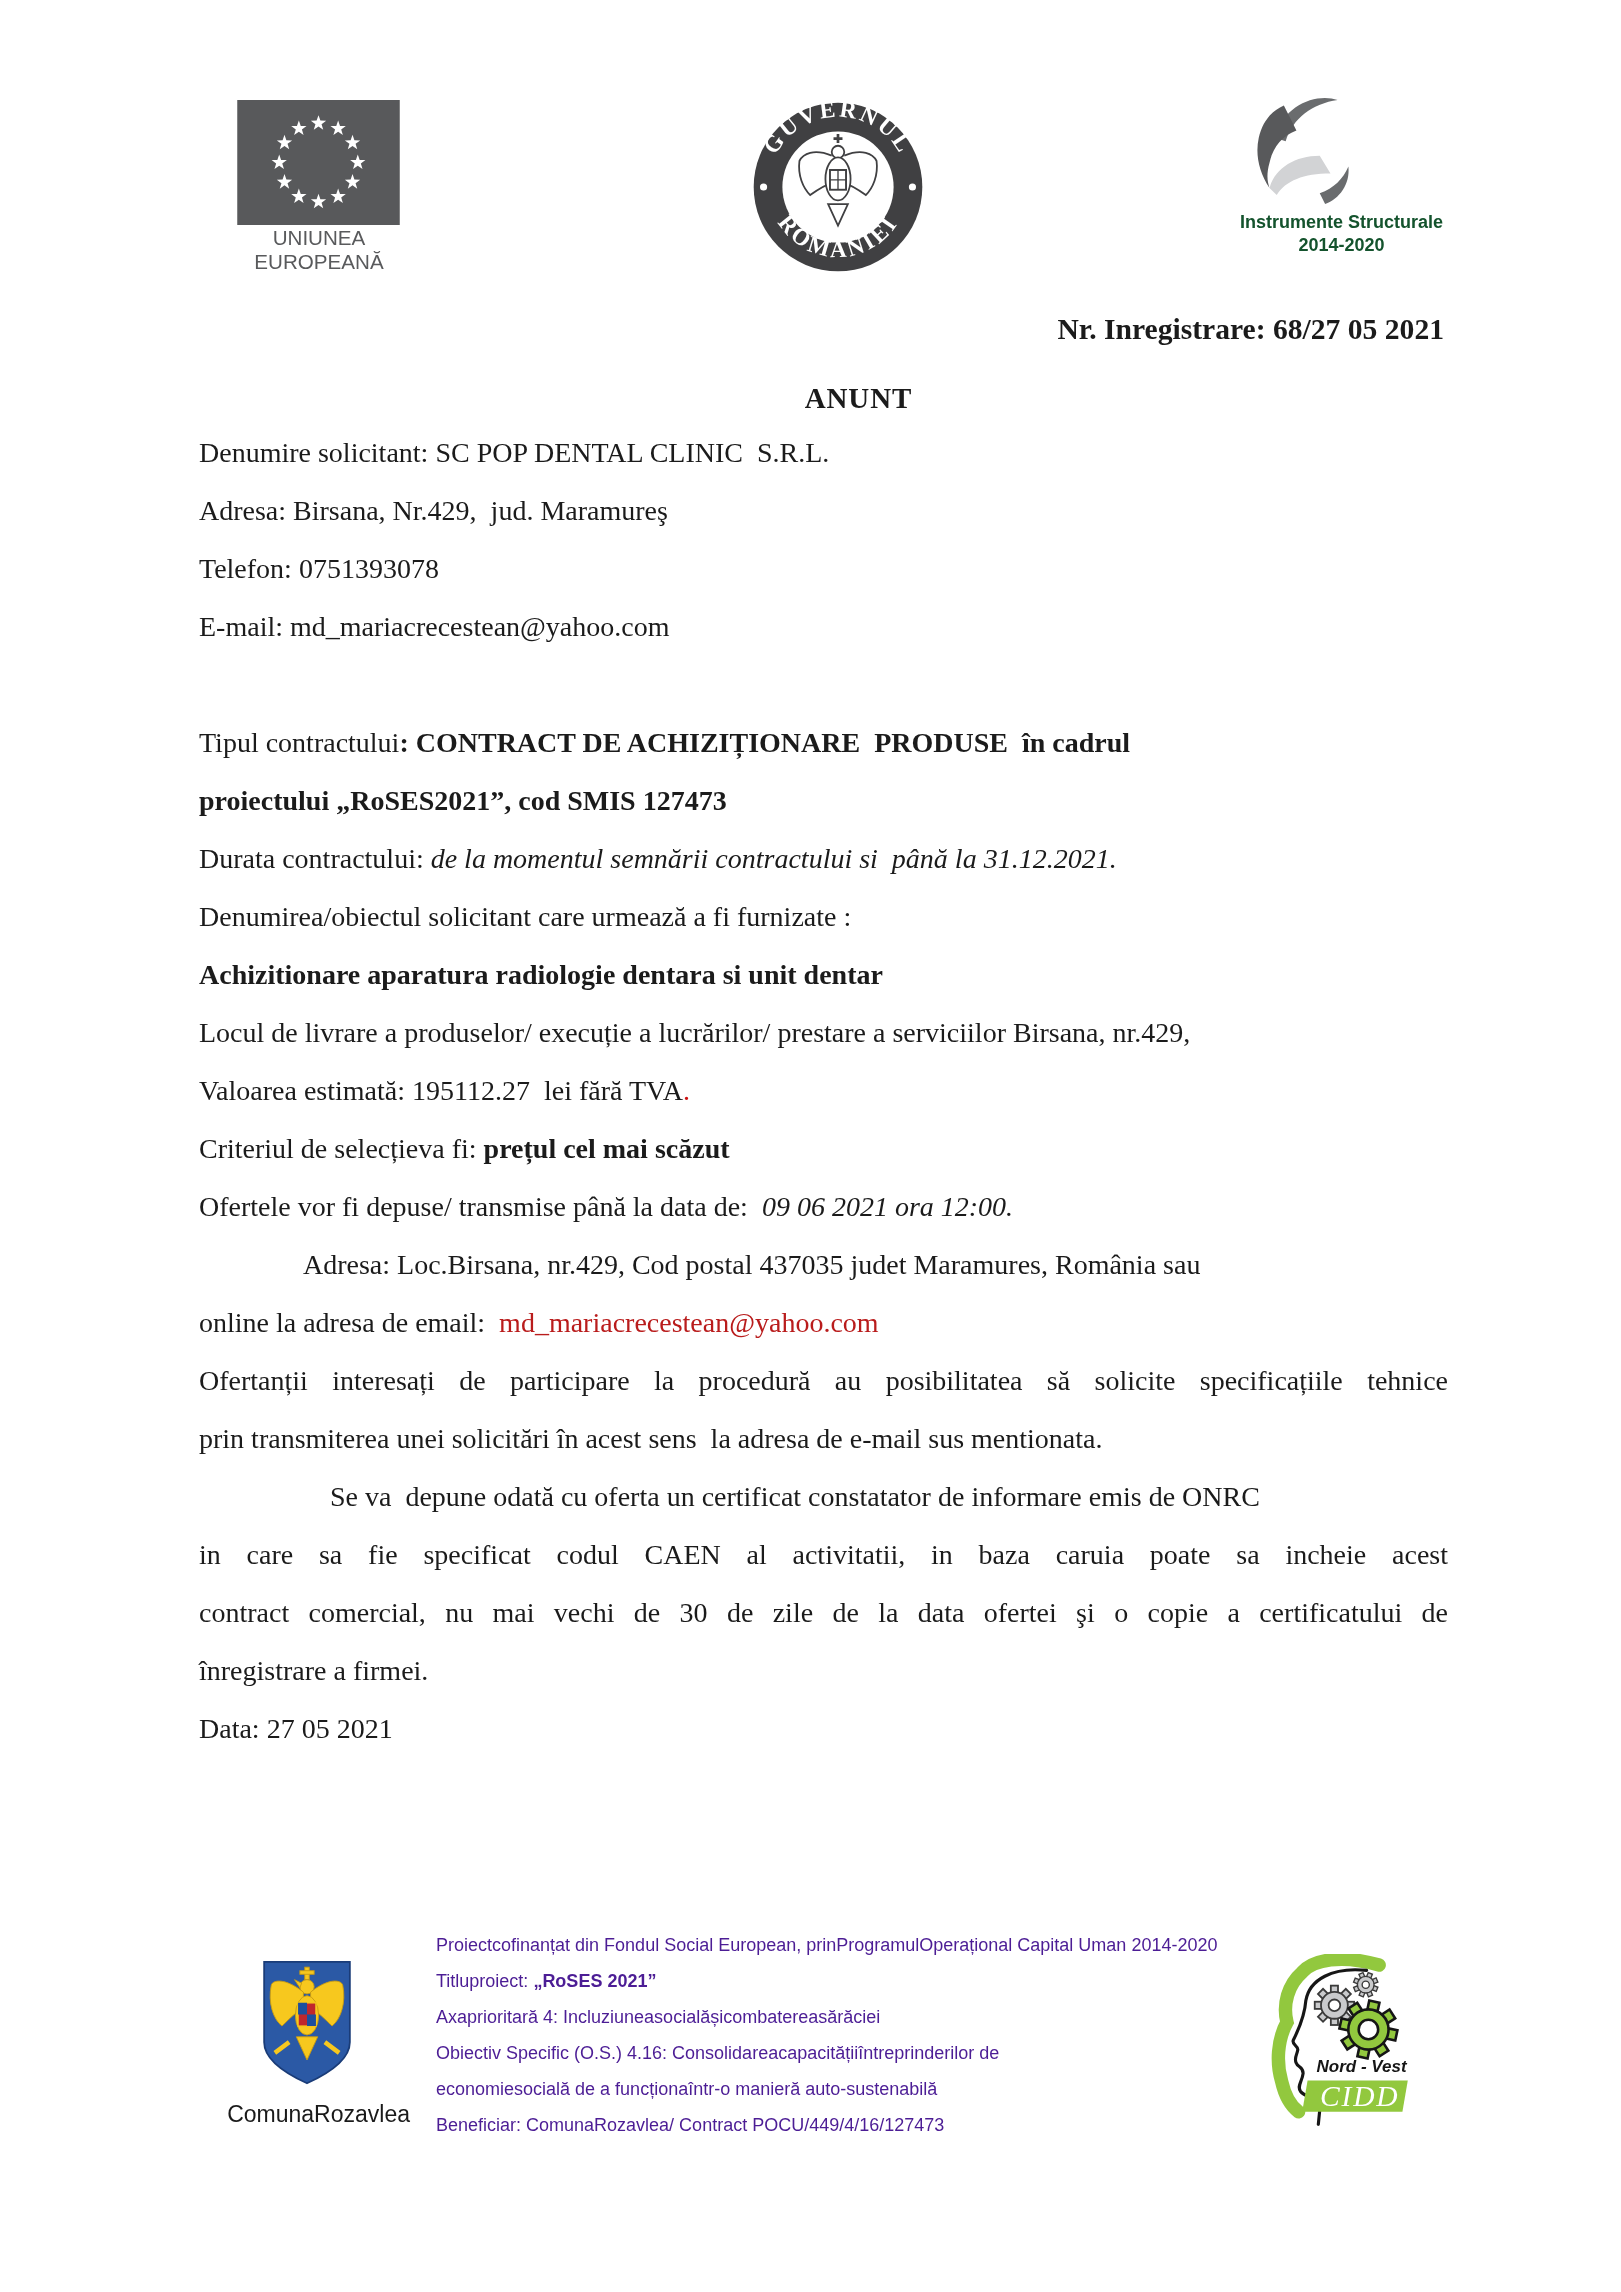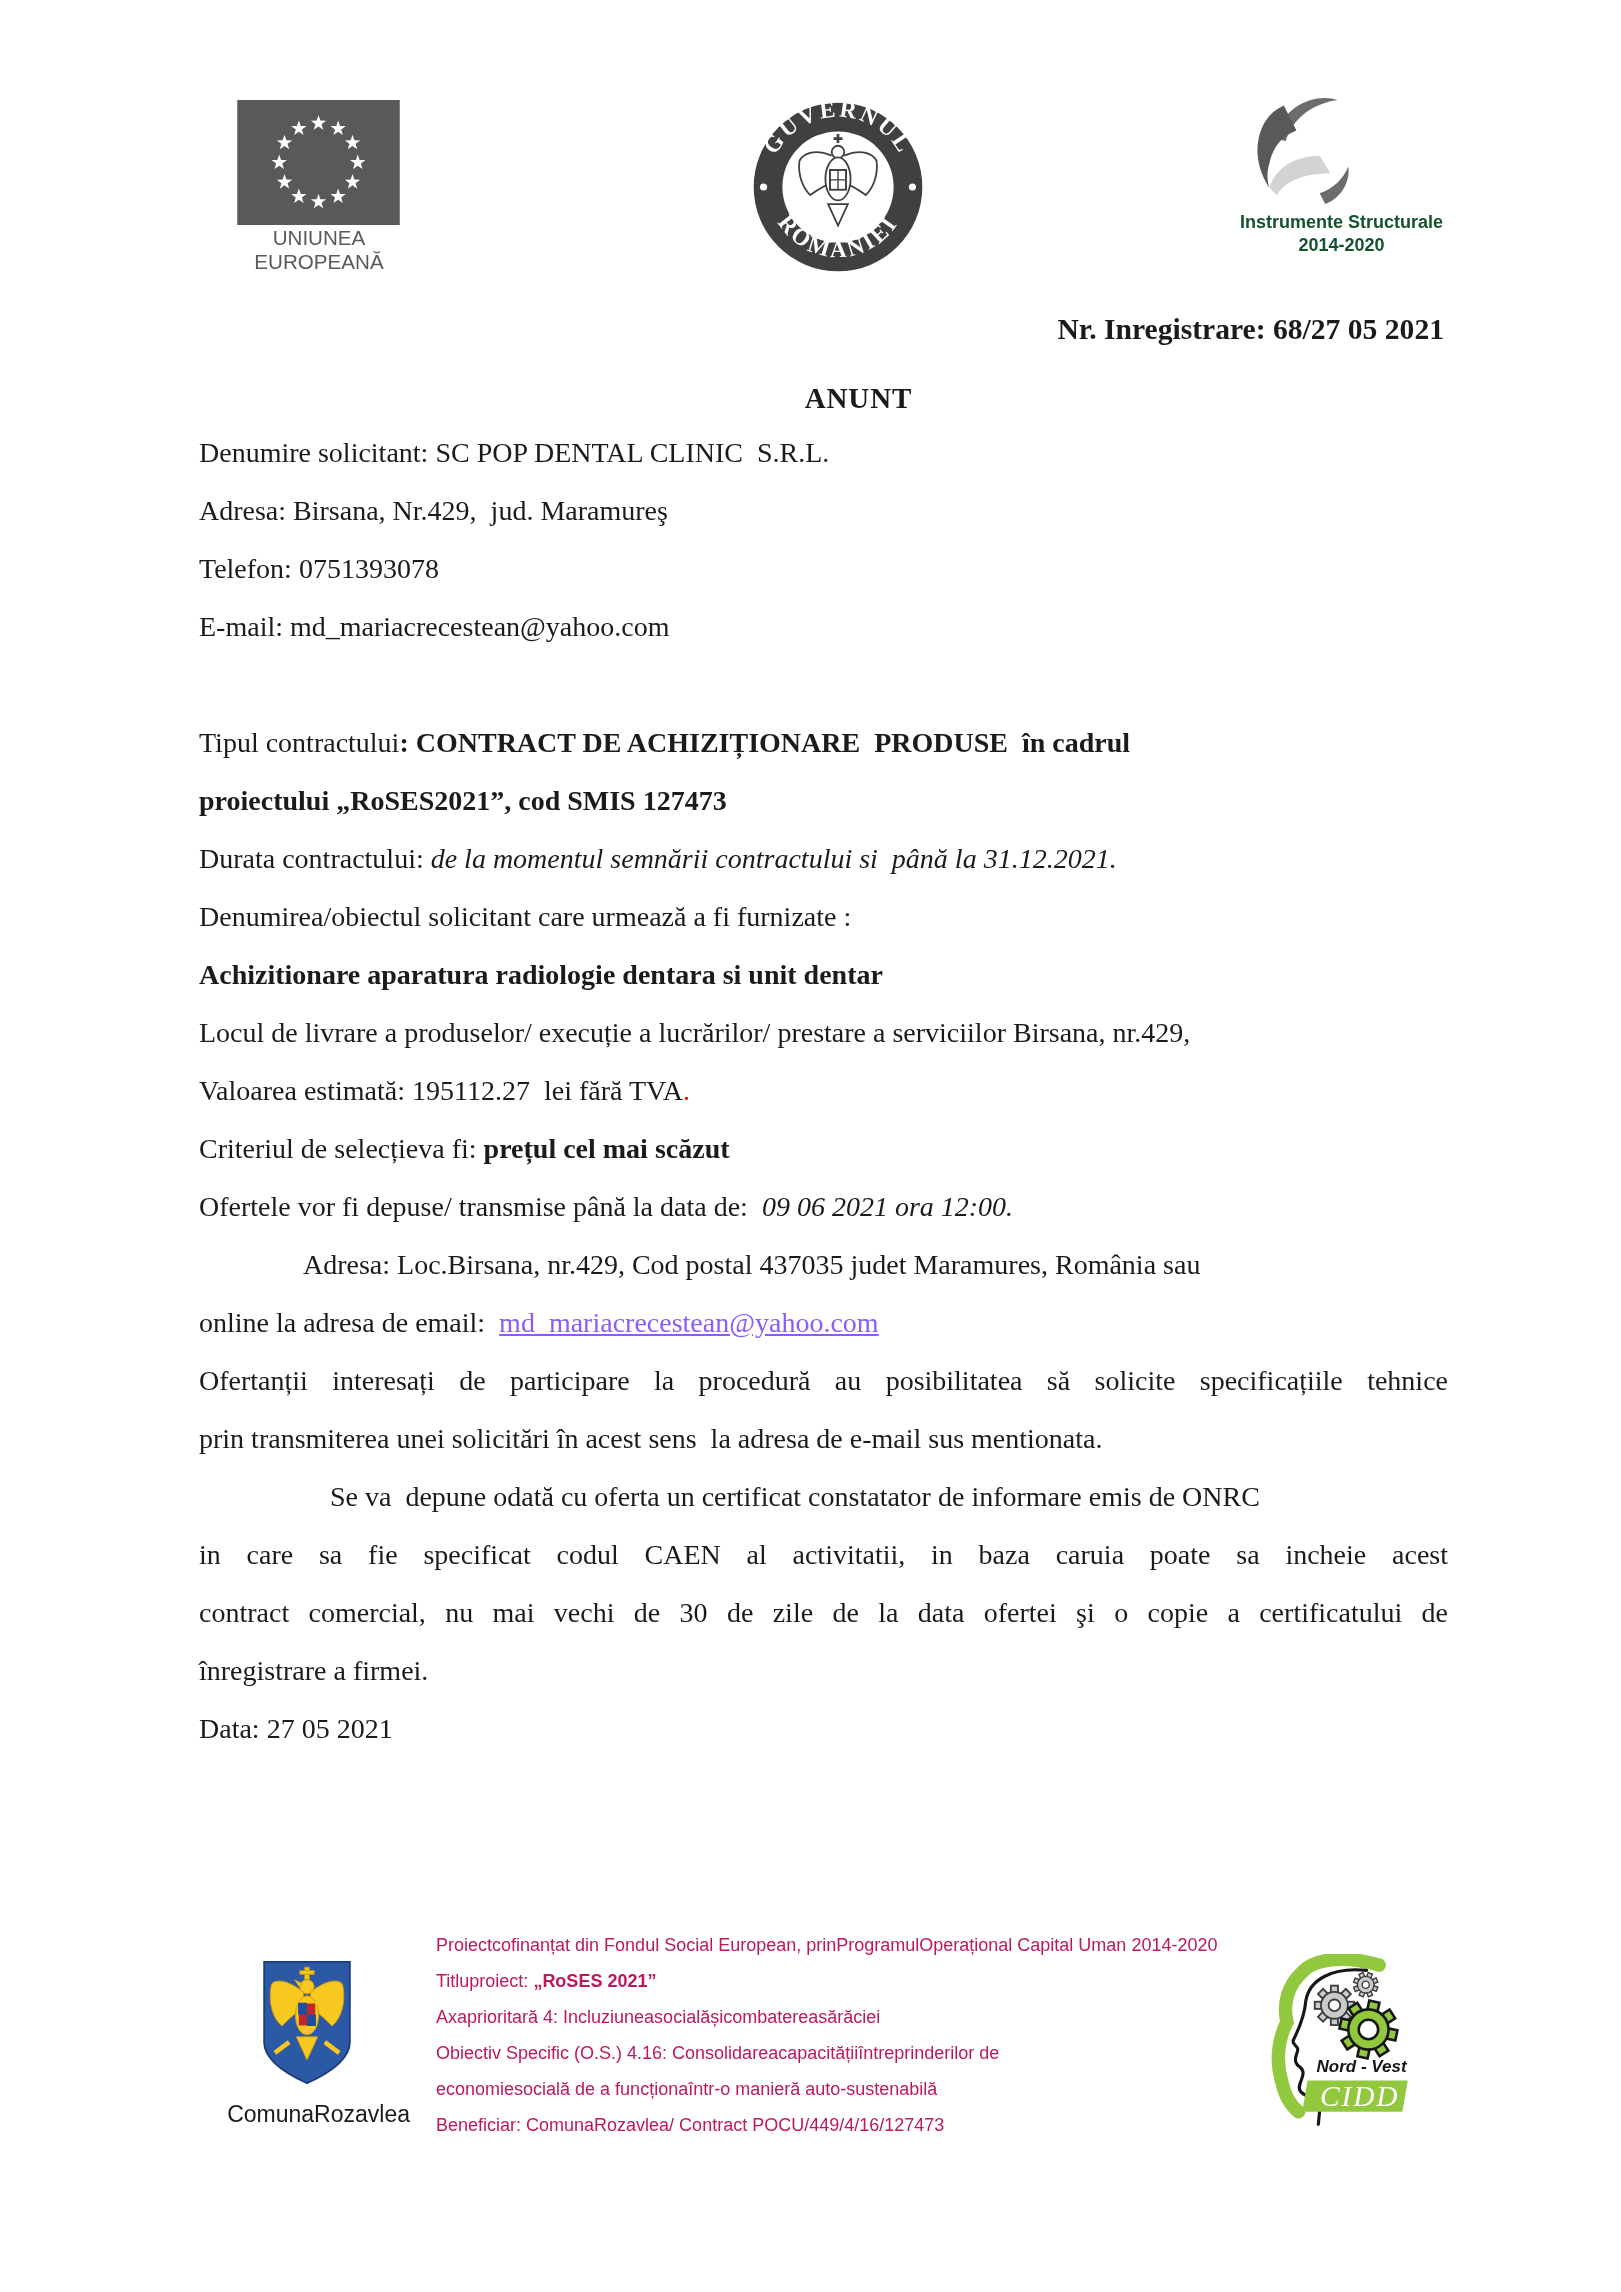--- a/index.html
+++ b/index.html
@@ -32,31 +32,31 @@
     font-size:29px; font-weight:bold; letter-spacing:0.9px;padding-left:48px;
   }
 
   
   .body-block { position:absolute; left:199px; top:424px; width:1249px; }
   .bline { height:58px; line-height:58px; font-size:28px; white-space:pre; }
   .bline.justify { white-space:normal; text-align:justify; text-align-last:justify; }
   .indent1 { padding-left:104px; }
   .indent2 { padding-left:131px; }
   .red { color:#cc1111; }
-  .email-link { color:#8b5cf6; text-decoration:underline; cursor:pointer; }
+  .email-link { color:#b91c1c; cursor:pointer; }
 
   
   .coa { position:absolute; left:262px; top:1960px; width:90px; height:125px; }
   .coa-caption {
     position:absolute; left:213px; top:2101px; width:197px; text-align:right;
     font-family:"Liberation Sans", sans-serif; font-size:23px; color:#1a1a1a;
   }
   .footer-text {
     position:absolute; left:436px; top:1927px; width:770px;
-    font-family:"Liberation Sans", sans-serif; font-size:18px; color:#be185d;
+    font-family:"Liberation Sans", sans-serif; font-size:18px; color:#4c1d95;
   }
   .fline { height:36px; line-height:36px; white-space:pre; }
   .nv-logo { position:absolute; left:1270px; top:1954px; width:170px; height:193px; }
 </style>
 </head>
 <body>
 
 <div class="page">
 
   <svg class="eu-logo" viewBox="0 0 182 140">

